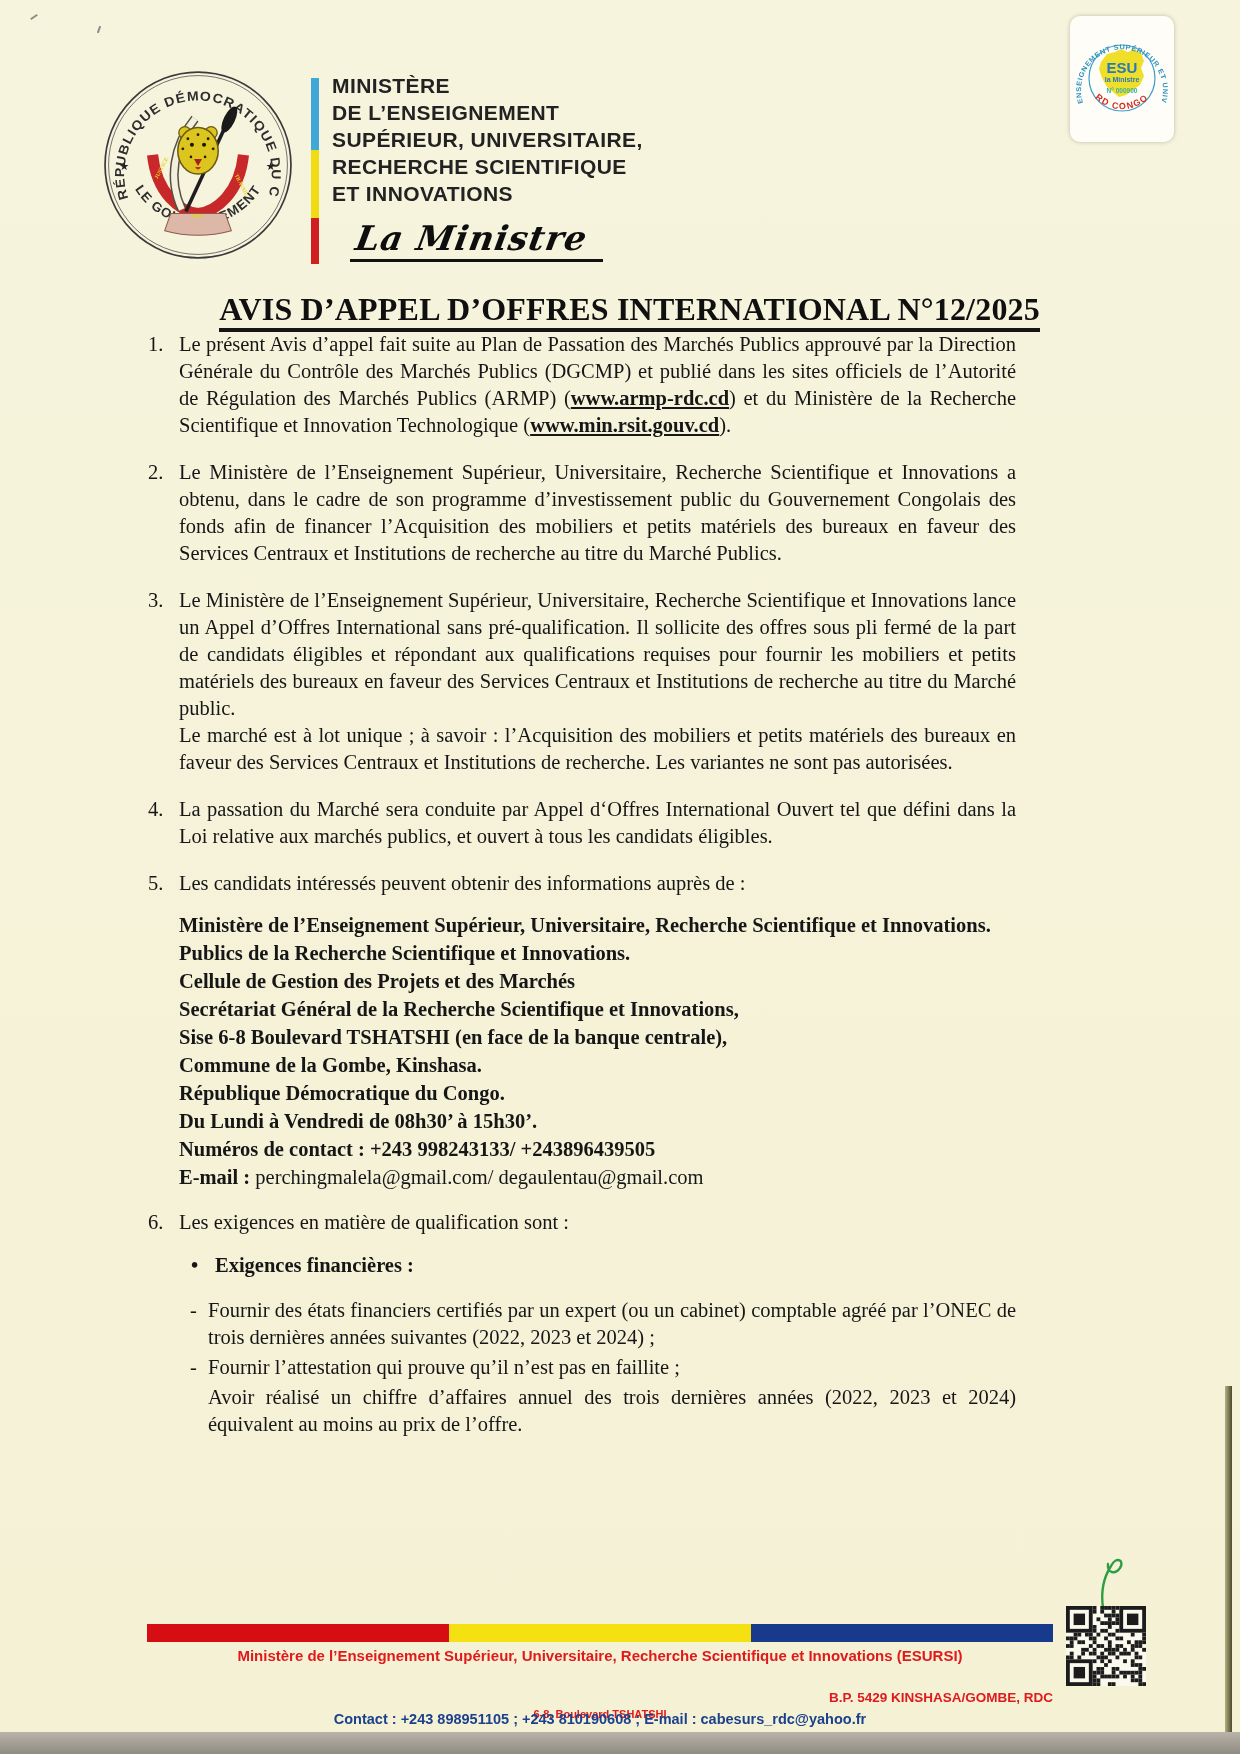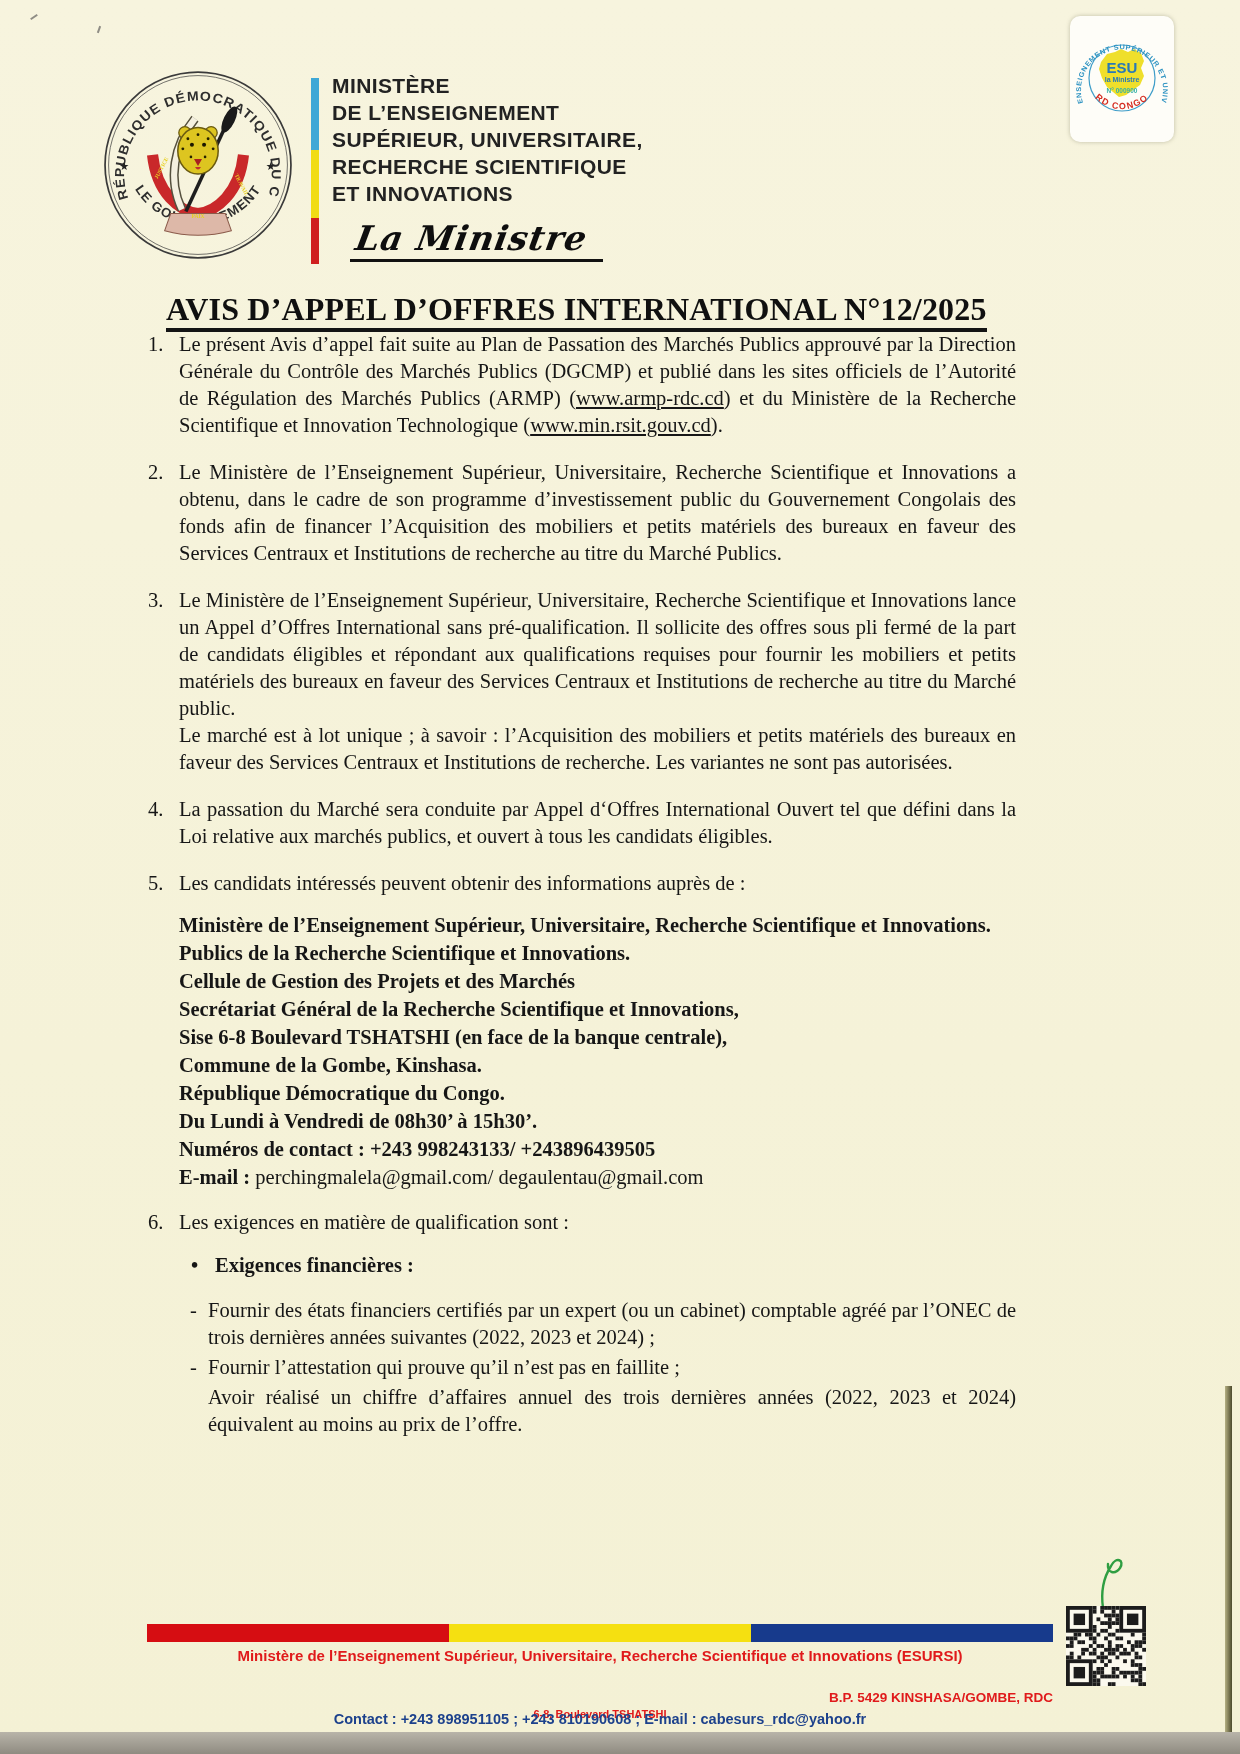--- a/index.html
+++ b/index.html
@@ -16,29 +16,29 @@
             font-weight:700;font-size:21px;line-height:27px;letter-spacing:.4px;color:#222;}
   .signature{position:absolute;left:350px;top:218px;border-bottom:3px solid #111;padding:0 16px 1px 6px;}
   .signature .sig-inner{display:inline-block;font-family:"DejaVu Serif",serif;font-style:italic;
             font-weight:700;font-size:34px;color:#0e0e0e;transform:skewX(-10deg);letter-spacing:1px;}
   .badge{position:absolute;left:1070px;top:16px;width:104px;height:126px;background:#fefdf8;
          border-radius:10px;box-shadow:0 0 4px rgba(90,90,60,.35);}
   .pen-mark{position:absolute;background:#8f8d85;}
   .m1{left:30px;top:16px;width:8px;height:2px;transform:rotate(-35deg);}
   .m2{left:98px;top:26px;width:2px;height:7px;transform:rotate(20deg);}
   
-  .doc-title{position:absolute;left:166px;top:291px;width:890px;text-align:left;
+  .doc-title{position:absolute;left:150px;top:291px;width:890px;text-align:right;
              font-size:32px;font-weight:700;letter-spacing:.2px;color:#101010;}
   .doc-title span{border-bottom:4px solid #141414;padding-bottom:1px;}
   
   .content{position:absolute;left:148px;top:331px;width:868px;font-size:20.5px;
            line-height:27px;text-align:justify;}
   .item{position:relative;padding-left:31px;margin-bottom:20px;}
   .item>.num{position:absolute;left:0;top:0;}
-  .doclink{text-decoration:underline;color:inherit;}
+  .doclink{text-decoration:underline;color:inherit;font-weight:bold;}
   .addr{margin-top:15px;font-weight:700;}
   .addr>div{margin-bottom:1px;}
   .addr>div:first-child{text-align:justify;}
   .email-val{font-weight:400;}
   .qual-bullet{position:relative;margin:16px 0 0 41px;padding-left:26px;font-weight:700;}
   .qual-bullet .blt{position:absolute;left:2px;}
   .reqs{margin:18px 0 0 36px;}
   .req{position:relative;padding-left:24px;margin-bottom:3px;}
   .req>.dash{position:absolute;left:6px;}
   

